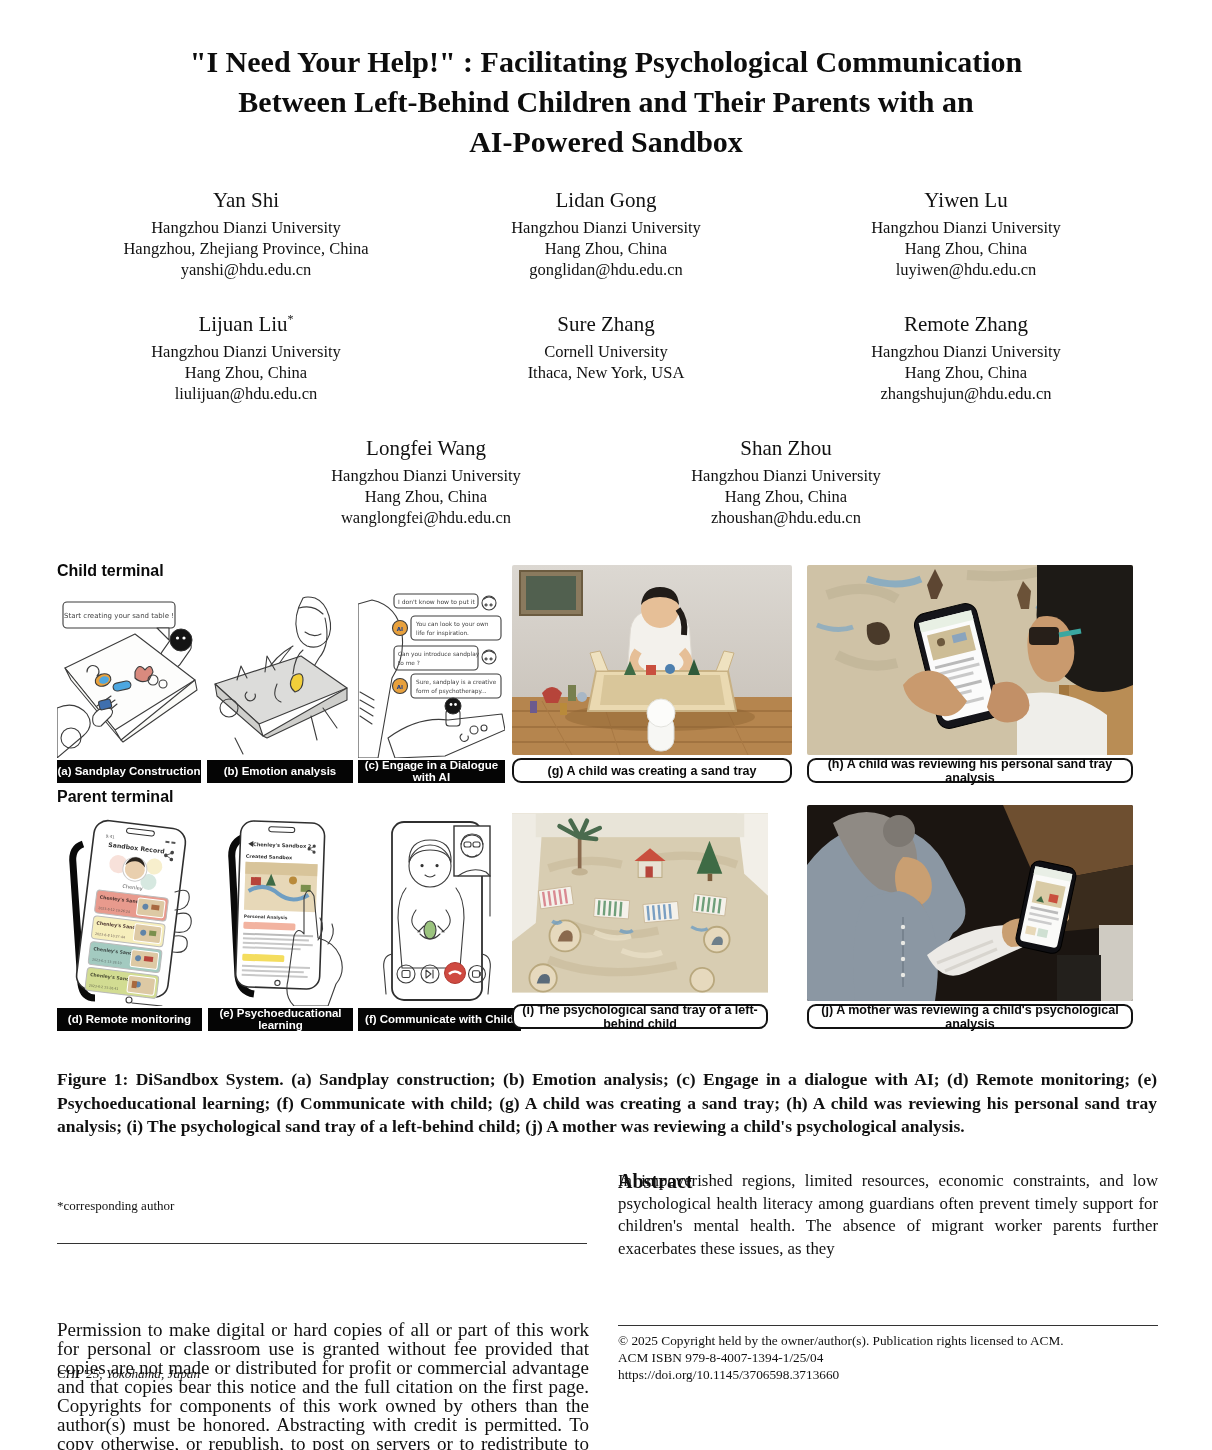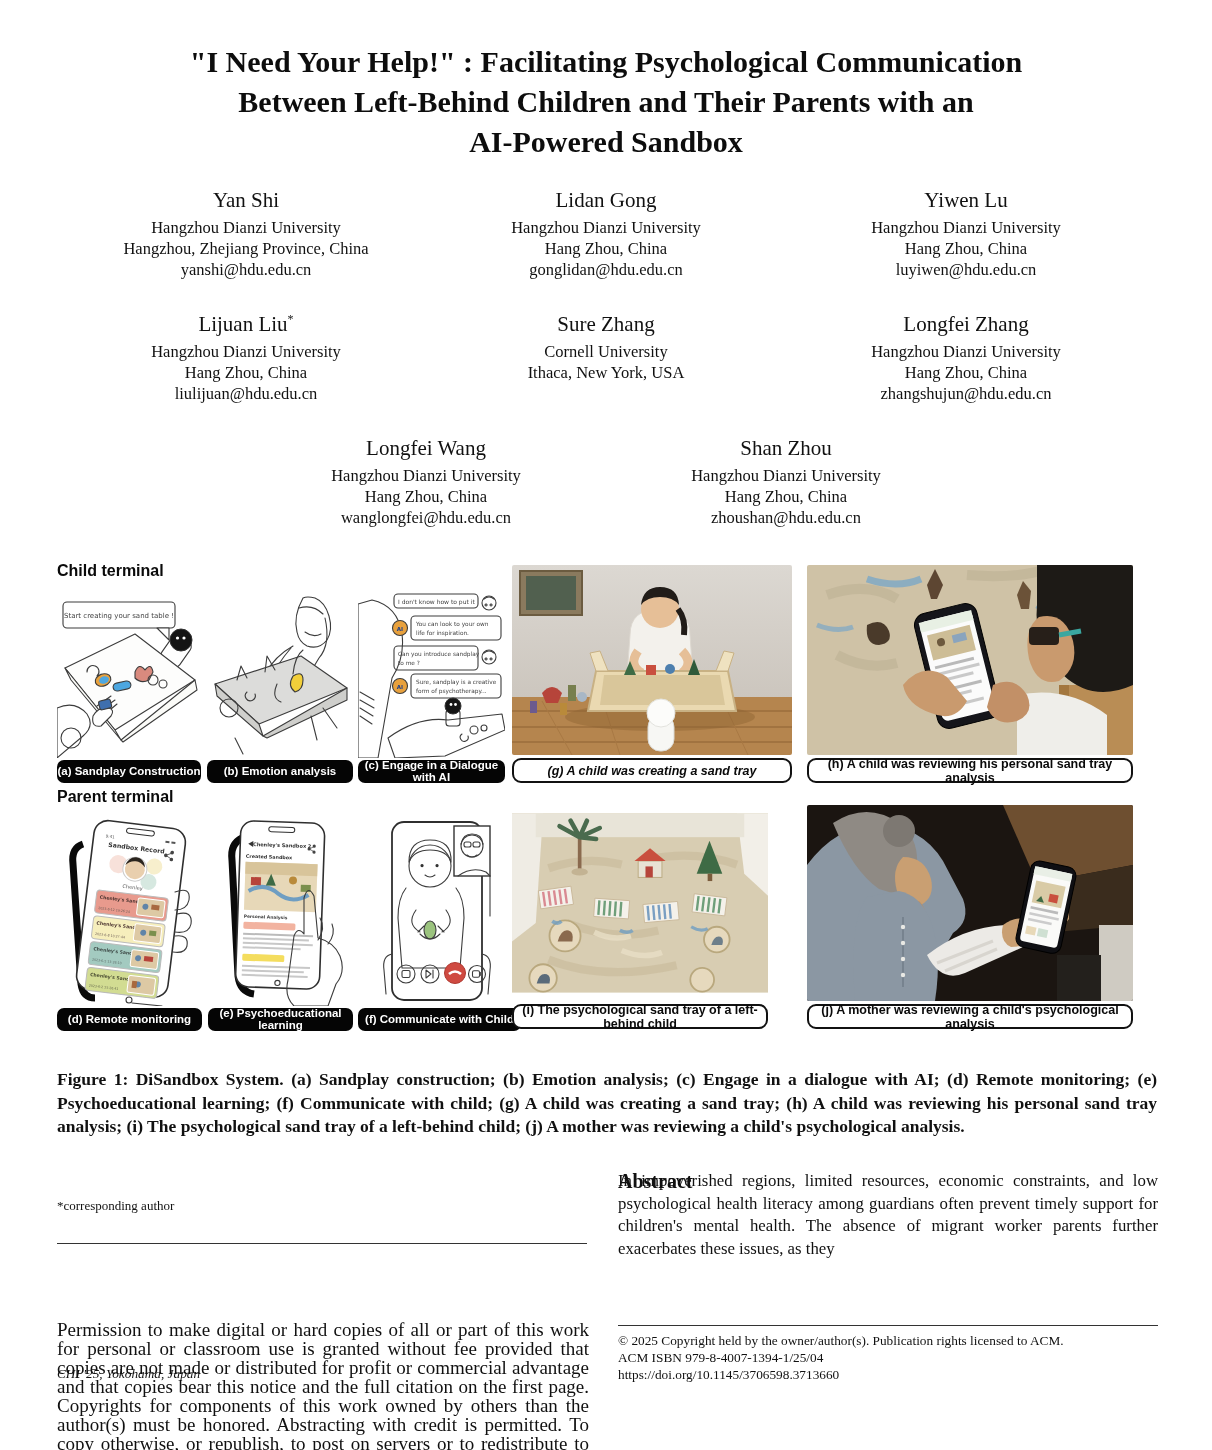--- a/index.html
+++ b/index.html
@@ -19,21 +19,21 @@
   .author-cell .aline { font-size:16.5px; line-height:21px; }
   
   .fig { position:absolute; left:0; top:0; width:100%; }
   .terminal-label {
     position:absolute; font-family:"Liberation Sans", sans-serif;
     font-weight:bold; font-size:16px; color:#0a0a0a;
   }
   .sketch-panel { position:absolute; }
   .sketch-panel svg { display:block; }
   .pill {
-    position:absolute; height:23px; background:#050505; border-radius:7px;
+    position:absolute; height:23px; background:#050505; border-radius:0;
     color:#fff; font-family:"Liberation Sans", sans-serif; font-weight:bold;
     font-size:11.5px; display:flex; align-items:center; justify-content:center;
     text-align:center; line-height:1;
   }
   .photo-card { position:absolute; }
   .photo-card .photo {
     width:100%; border-radius:2px; overflow:hidden; display:block;
   }
   .photo-caption {
     margin-top:3px; background:#fff; border:2px solid #111; border-radius:9px;
@@ -104,21 +104,21 @@
       <div class="aline">Hangzhou Dianzi University</div>
       <div class="aline">Hang Zhou, China</div>
       <div class="aline">liulijuan@hdu.edu.cn</div>
     </div>
     <div class="author-cell">
       <div class="aname"><span>Sure Zhang</span><sup></sup></div>
       <div class="aline">Cornell University</div>
       <div class="aline">Ithaca, New York, USA</div>
     </div>
     <div class="author-cell">
-      <div class="aname"><span>Longfei Zhang</span><sup></sup></div>
+      <div class="aname"><span>Remote Zhang</span><sup></sup></div>
       <div class="aline">Hangzhou Dianzi University</div>
       <div class="aline">Hang Zhou, China</div>
       <div class="aline">zhangshujun@hdu.edu.cn</div>
     </div>
   </div>
 
   <div class="author-row" style="top:430px;">
     <div class="author-cell">
       <div class="aname"><span>Longfei Wang</span><sup></sup></div>
       <div class="aline">Hangzhou Dianzi University</div>
@@ -228,21 +228,21 @@
           <circle cx="97.5" cy="116.5" r="1.4" fill="#fff"></circle>
         </g>
         <path d="M30 150 q30 -22 60 -18 l54 -6 l3 16 l-60 26 l-50 2 z" class="sk" fill="#fff"></path>
         <circle cx="116" cy="142" r="4" class="sk" fill="#fff"></circle>
         <circle cx="126" cy="140" r="3" class="sk" fill="#fff"></circle>
         <path d="M104 146 a4 4 0 1 0 6 2" class="sk"></path>
       </svg>
       <div class="pill" style="left:0; top:172px; width:147px;">(c) Engage in a Dialogue with AI</div>
     </div>
 
-    <div class="photo-card" style="left:512px; top:565px; width:280px;font-style:italic;">
+    <div class="photo-card" style="left:512px; top:565px; width:280px;">
       <svg class="photo" width="280" height="190" viewBox="0 0 280 190">
         <defs>
           <linearGradient id="wallg" x1="0" y1="0" x2="0" y2="1">
             <stop offset="0" stop-color="#dcd8d2"></stop>
               <stop offset="1" stop-color="#ccc6be"></stop>
           </linearGradient>
         </defs>
         <rect width="280" height="132" fill="url(#wallg)"></rect>
         <rect x="8" y="6" width="62" height="44" fill="#8a7a5e" stroke="#6b5b40" stroke-width="2"></rect>
         <rect x="14" y="11" width="50" height="34" fill="#51604f"></rect>

